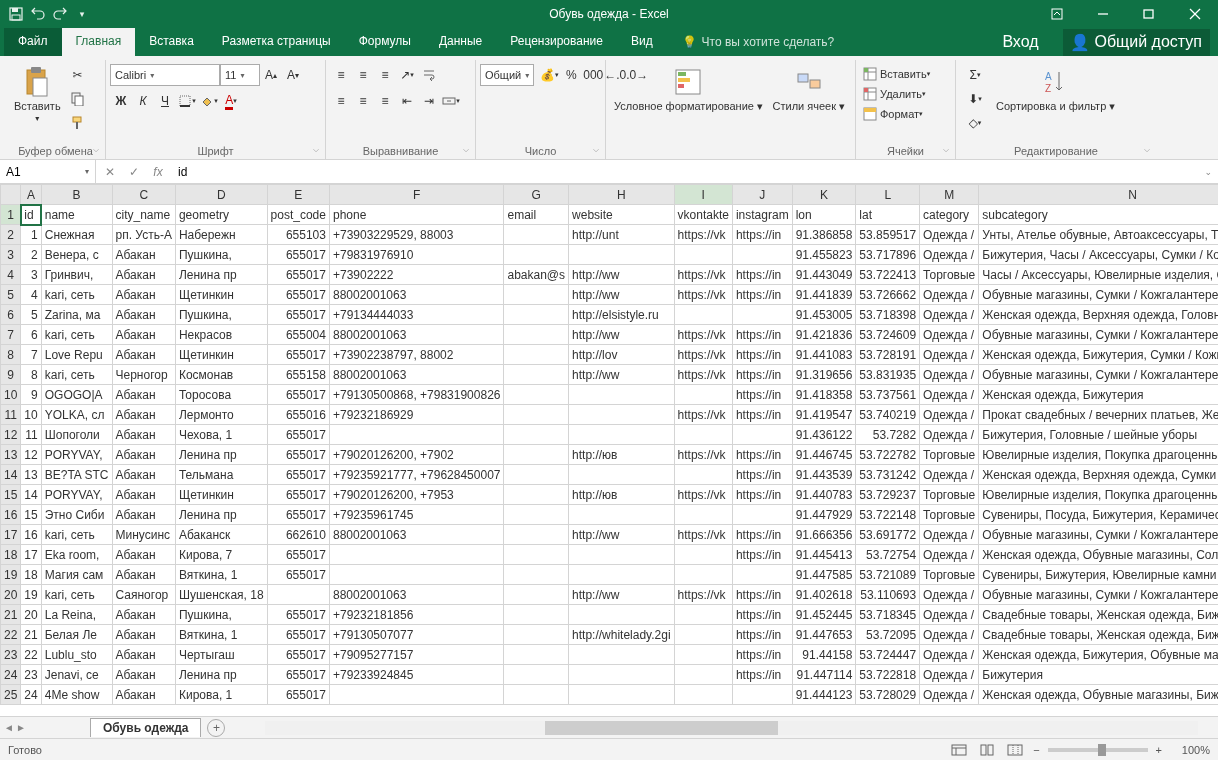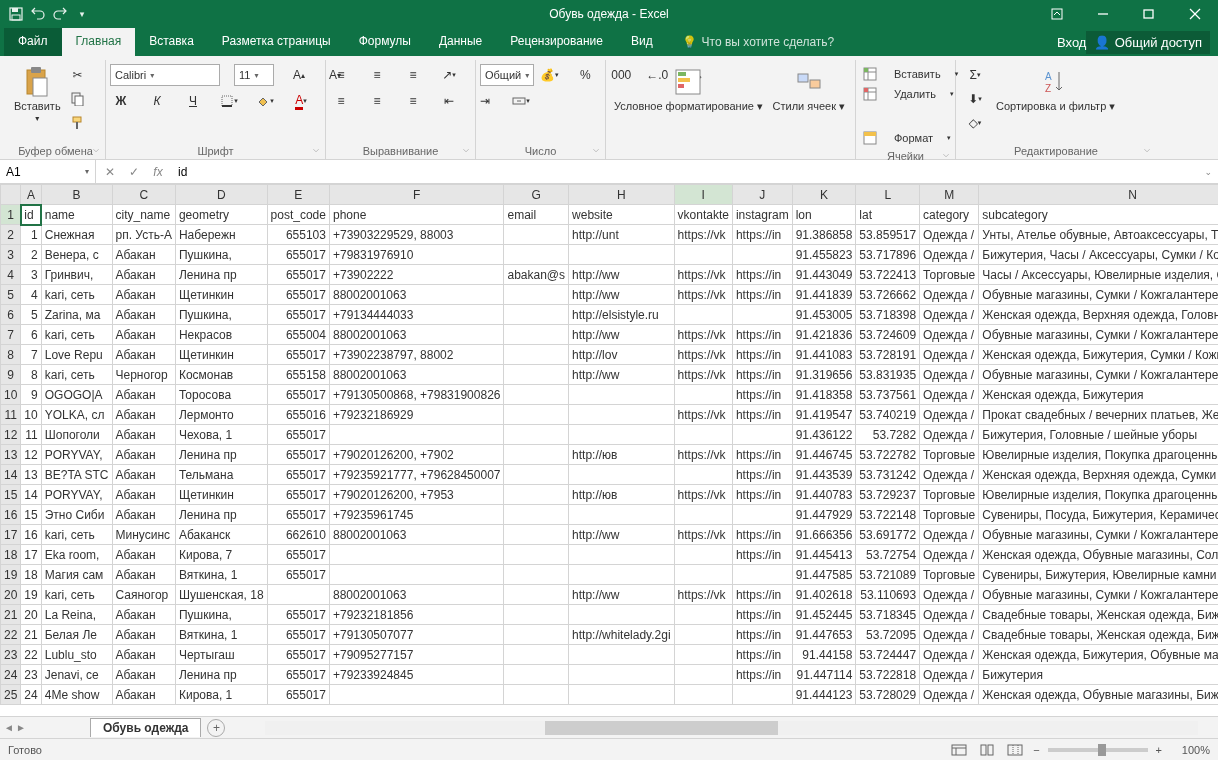--- a/index.html
+++ b/index.html
@@ -11,35 +11,35 @@
 .qat-icon { width: 16px; height: 16px; display: flex; align-items: center; justify-content: center; cursor: pointer; opacity: 0.9; }
 .title-center { position: absolute; left: 50%; transform: translateX(-50%); font-size: 12px; }
 .window-controls { margin-left: auto; display: flex; }
 .win-btn { width: 46px; height: 28px; display: flex; align-items: center; justify-content: center; cursor: pointer; }
 
 
 .ribbon-tabs { height: 28px; background: #0f7245; display: flex; padding-left: 4px; color: #fff; }
 .ribbon-tab { padding: 6px 14px; font-size: 12px; cursor: pointer; background: transparent; }
 .ribbon-tab.file { background: #0a5c37; }
 .ribbon-tab.active { background: #f3f3f3; color: #217346; }
-.ribbon-right { margin-left: auto; display: flex; align-items: center; gap: 0; padding-right: 8px; font-size: 13px; }
+.ribbon-right { margin-left: auto; display: flex; align-items: center; gap: 24px; padding-right: 8px; font-size: 16px; }
 .tell-me { display: flex; align-items: center; gap: 4px; opacity: 0.8; }
 
 
 .ribbon { height: 104px; background: #f3f3f3; border-bottom: 1px solid #d4d4d4; display: flex; padding: 4px 6px 0; }
 .ribbon-group { display: flex; flex-direction: column; border-right: 1px solid #d4d4d4; padding: 0 4px; }
 .group-content { flex: 1; display: flex; align-items: flex-start; gap: 2px; padding-top: 4px; }
 .group-label { text-align: center; font-size: 11px; color: #666; padding: 2px 0; position: relative; }
 .group-label::after { content: '⌵'; position: absolute; right: 2px; font-size: 8px; color: #999; }
 .big-btn { display: flex; flex-direction: column; align-items: center; gap: 2px; padding: 2px 4px; cursor: pointer; }
 .big-btn .icon { width: 32px; height: 32px; display: flex; align-items: center; justify-content: center; }
 .big-btn .label { font-size: 11px; text-align: center; line-height: 12px; }
 .small-col { display: flex; flex-direction: column; gap: 2px; }
 .small-btn { width: 22px; height: 22px; display: flex; align-items: center; justify-content: center; cursor: pointer; font-size: 12px; }
-.font-row { display: flex; gap: 14px; align-items: center; }
+.font-row { display: flex; gap: 0; align-items: center; }
 .combo { border: 1px solid #ababab; background: #fff; height: 22px; display: flex; align-items: center; padding: 0 4px; font-size: 11px; cursor: pointer; }
 .combo .arrow { margin-left: 4px; font-size: 8px; color: #666; }
 
 
 .formula-bar { height: 24px; background: #fff; border-bottom: 1px solid #d4d4d4; display: flex; align-items: center; }
 .name-box { width: 96px; border-right: 1px solid #d4d4d4; padding: 0 6px; height: 100%; display: flex; align-items: center; }
 .name-box input { border: none; width: 100%; outline: none; font-size: 12px; }
 .fx-area { display: flex; align-items: center; padding: 0 4px; gap: 4px; }
 .fx-btn { width: 20px; text-align: center; cursor: pointer; color: #888; }
 .formula-input { flex: 1; padding: 0 6px; }
@@ -314,21 +314,21 @@
       <div class="font-row" style="cursor:pointer;padding:2px;">
           <svg width="16" height="16">
             <rect x="2" y="2" width="12" height="12" fill="#fff" stroke="#888"></rect>
             <line x1="6" y1="2" x2="6" y2="14" stroke="#888"></line>
             <line x1="2" y1="6" x2="14" y2="6" stroke="#888"></line>
             <rect x="2" y="2" width="4" height="4" fill="#e06666"></rect>
           </svg>
           <span style="font-size:11px;margin-left:2px;">Удалить</span> 
           <span style="font-size:7px;">▾</span>
         </div>
-      <div class="font-row" style="cursor:pointer;padding:2px;margin-top:24px;">
+      <div class="font-row" style="cursor:pointer;padding:2px;">
           <svg width="16" height="16">
             <rect x="2" y="2" width="12" height="12" fill="#fff" stroke="#888"></rect>
             <rect x="2" y="2" width="12" height="4" fill="#f3c14b"></rect>
           </svg>
           <span style="font-size:11px;margin-left:2px;">Формат</span> 
           <span style="font-size:7px;">▾</span>
         </div>
     </div>
     <div class="group-label">Ячейки</div>
   </div>

